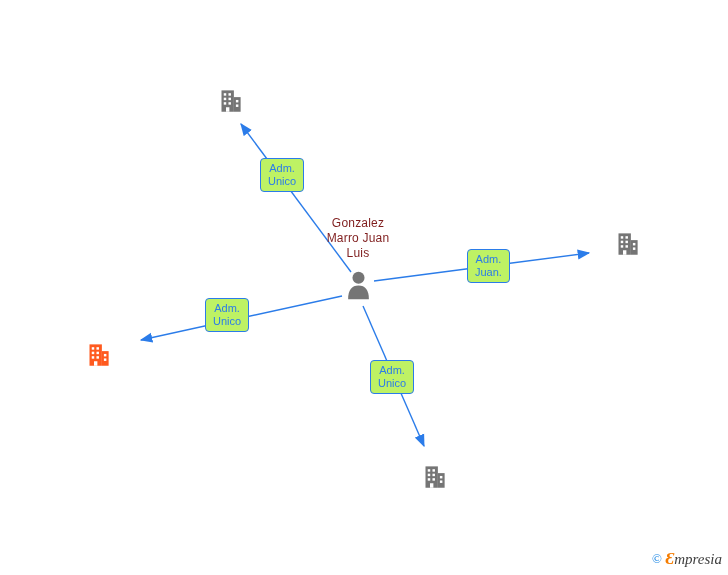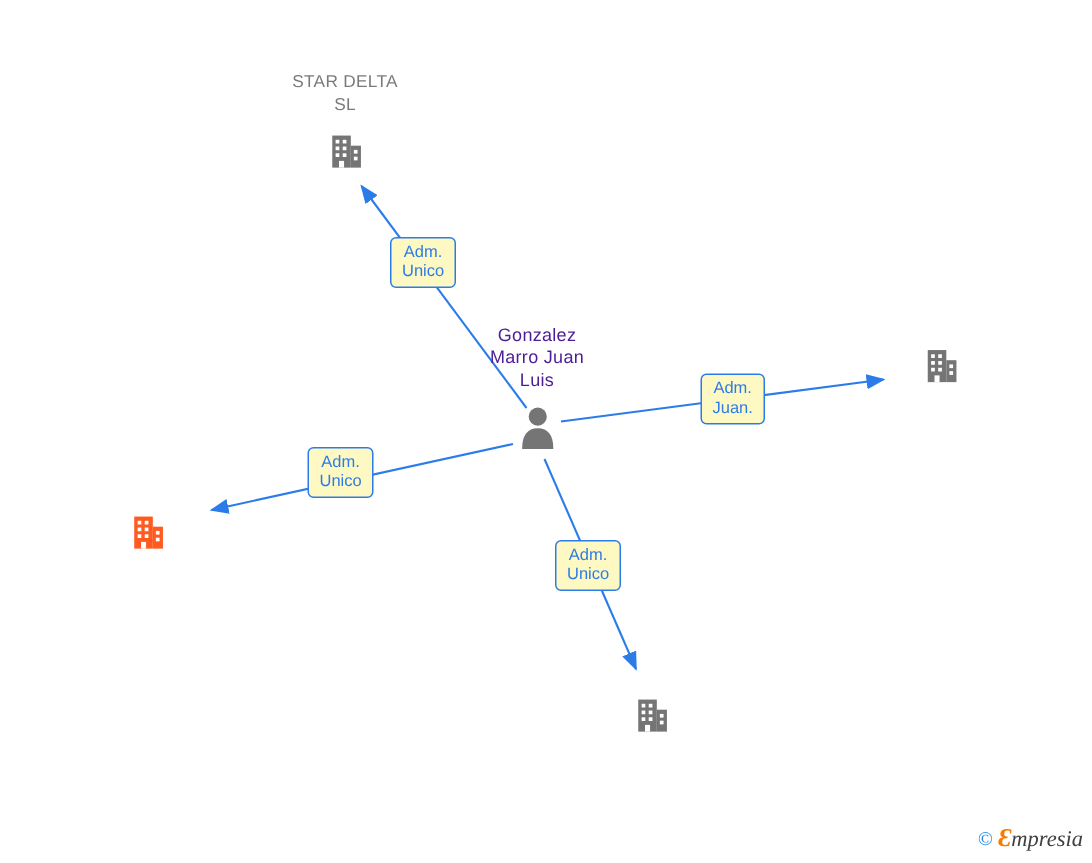--- a/index.html
+++ b/index.html
@@ -27,29 +27,29 @@
     position: absolute;
     width: 110px;
     text-align: center;
     color: #7a7a7a;
     font-size: 11.5px;
     line-height: 15px;
     letter-spacing: 0.2px;
   }
   .node-label .line { display: block; white-space: nowrap; }
 
-  .person-label { color: #4c1d95; font-size: 12px; }
+  .person-label { color: #7f1d1d; font-size: 12px; }
 
   .icon-building { color: #757575; display: inline-block; }
   .icon-building.orange { color: #ff5a1f; }
   .icon-person { color: #757575; display: inline-block; }
 
   .edge-label {
     position: absolute;
-    background: #fef9c3;
+    background: #bef264;
     border: 1px solid #2b7ce9;
     border-radius: 4px;
     color: #2b7ce9;
     font-size: 11px;
     line-height: 13px;
     padding: 3px 7px;
     text-align: center;
     white-space: nowrap;
   }
   .edge-label .line { display: block; }
@@ -78,24 +78,20 @@
       <marker id="arrow" viewBox="0 0 10 8" refX="9" refY="4" markerWidth="9" markerHeight="8" orient="auto-start-reverse">
         <path d="M0,0 L10,4 L0,8 z" fill="#2b7ce9"></path>
       </marker>
     </defs>
     <line x1="351" y1="272" x2="241" y2="124" stroke="#2b7ce9" stroke-width="1.4" marker-end="url(#arrow)"></line>
     <line x1="374" y1="281" x2="589" y2="253" stroke="#2b7ce9" stroke-width="1.4" marker-end="url(#arrow)"></line>
     <line x1="342" y1="296" x2="141" y2="340" stroke="#2b7ce9" stroke-width="1.4" marker-end="url(#arrow)"></line>
     <line x1="363" y1="306" x2="424" y2="446" stroke="#2b7ce9" stroke-width="1.4" marker-end="url(#arrow)"></line>
   </svg>
 
-  <div class="node-label" style="left:175px; top:48px;">
-    <span class="line">STAR DELTA</span>
-    <span class="line">SL</span>
-  </div>
   <div class="node" style="left:217px; top:87px;">
     <span class="icon-building">
       <svg width="27" height="27" viewBox="0 0 24 24" fill="none">
         <g fill="currentColor">
           <rect x="4" y="3" width="11" height="19"></rect>
           <rect x="15" y="9" width="6" height="13"></rect>
         </g>
         <g fill="#ffffff">
           <rect x="6" y="5.5" width="2.2" height="2.2"></rect>
             <rect x="10.2" y="5.5" width="2.2" height="2.2"></rect>

